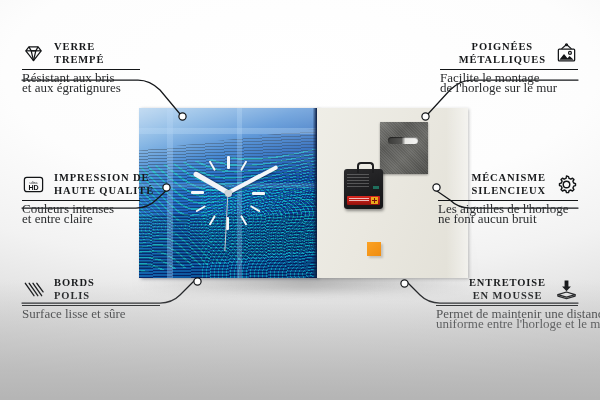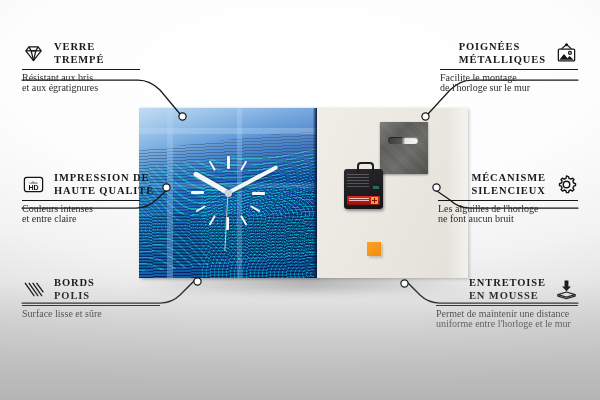--- a/index.html
+++ b/index.html
@@ -132,27 +132,27 @@
 
   
   .callout{position:absolute;}
   .co-head{display:flex;align-items:center;gap:9px;}
   .co-title{
     font-size:10.5px;letter-spacing:.9px;font-weight:700;color:#16181a;
     line-height:12.5px;text-transform:uppercase;white-space:nowrap;
   }
   .co-rule{height:1.4px;background:#131517;margin-top:3px;}
   .co-sub{
-    font-size:10px;line-height:10px;color:#2a2c2e;margin-top:3px;white-space:nowrap;
+    font-size:13px;line-height:10px;color:#2a2c2e;margin-top:3px;white-space:nowrap;
   }
   .left .co-head{justify-content:flex-start;}
   .left .co-title{text-align:left;}
   .left .co-sub{text-align:left;}
   .right .co-head{justify-content:flex-end;}
-  .right .co-title{text-align:left;}
+  .right .co-title{text-align:center;}
   .right .co-sub{text-align:left;}
   .ico{width:23px;height:23px;flex:0 0 23px;color:#131517;}
   .ico svg{display:block;width:23px;height:23px;}
 
   svg.leader{position:absolute;left:0;top:0;width:600px;height:400px;pointer-events:none;}
 </style>
 </head>
 <body>
 
 <div id="stage">

